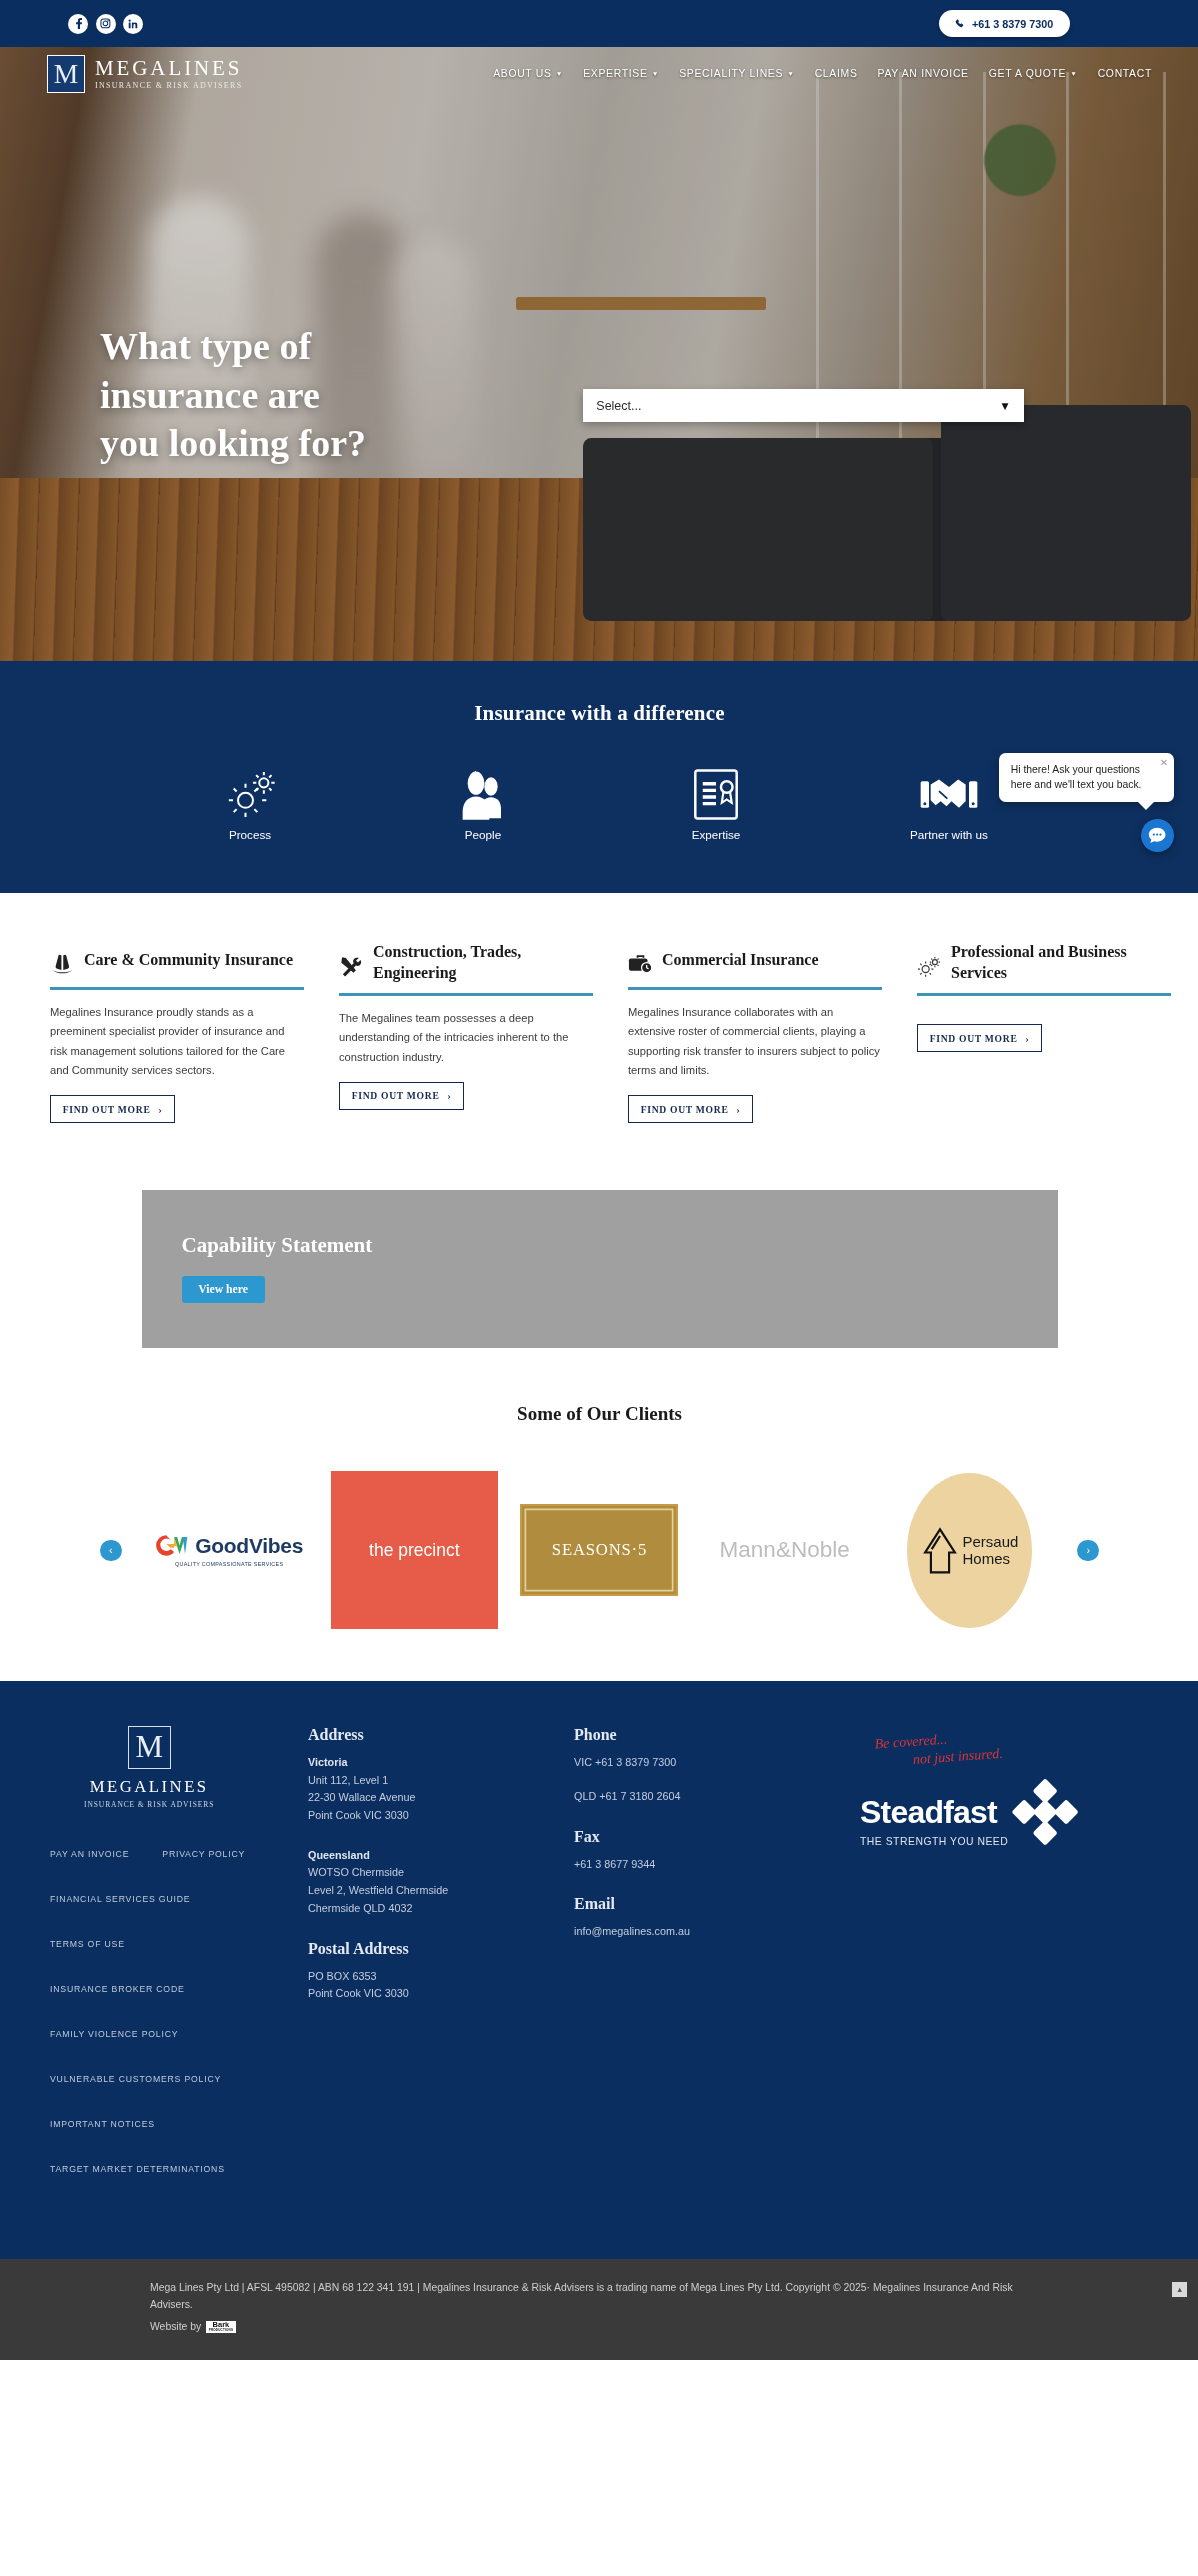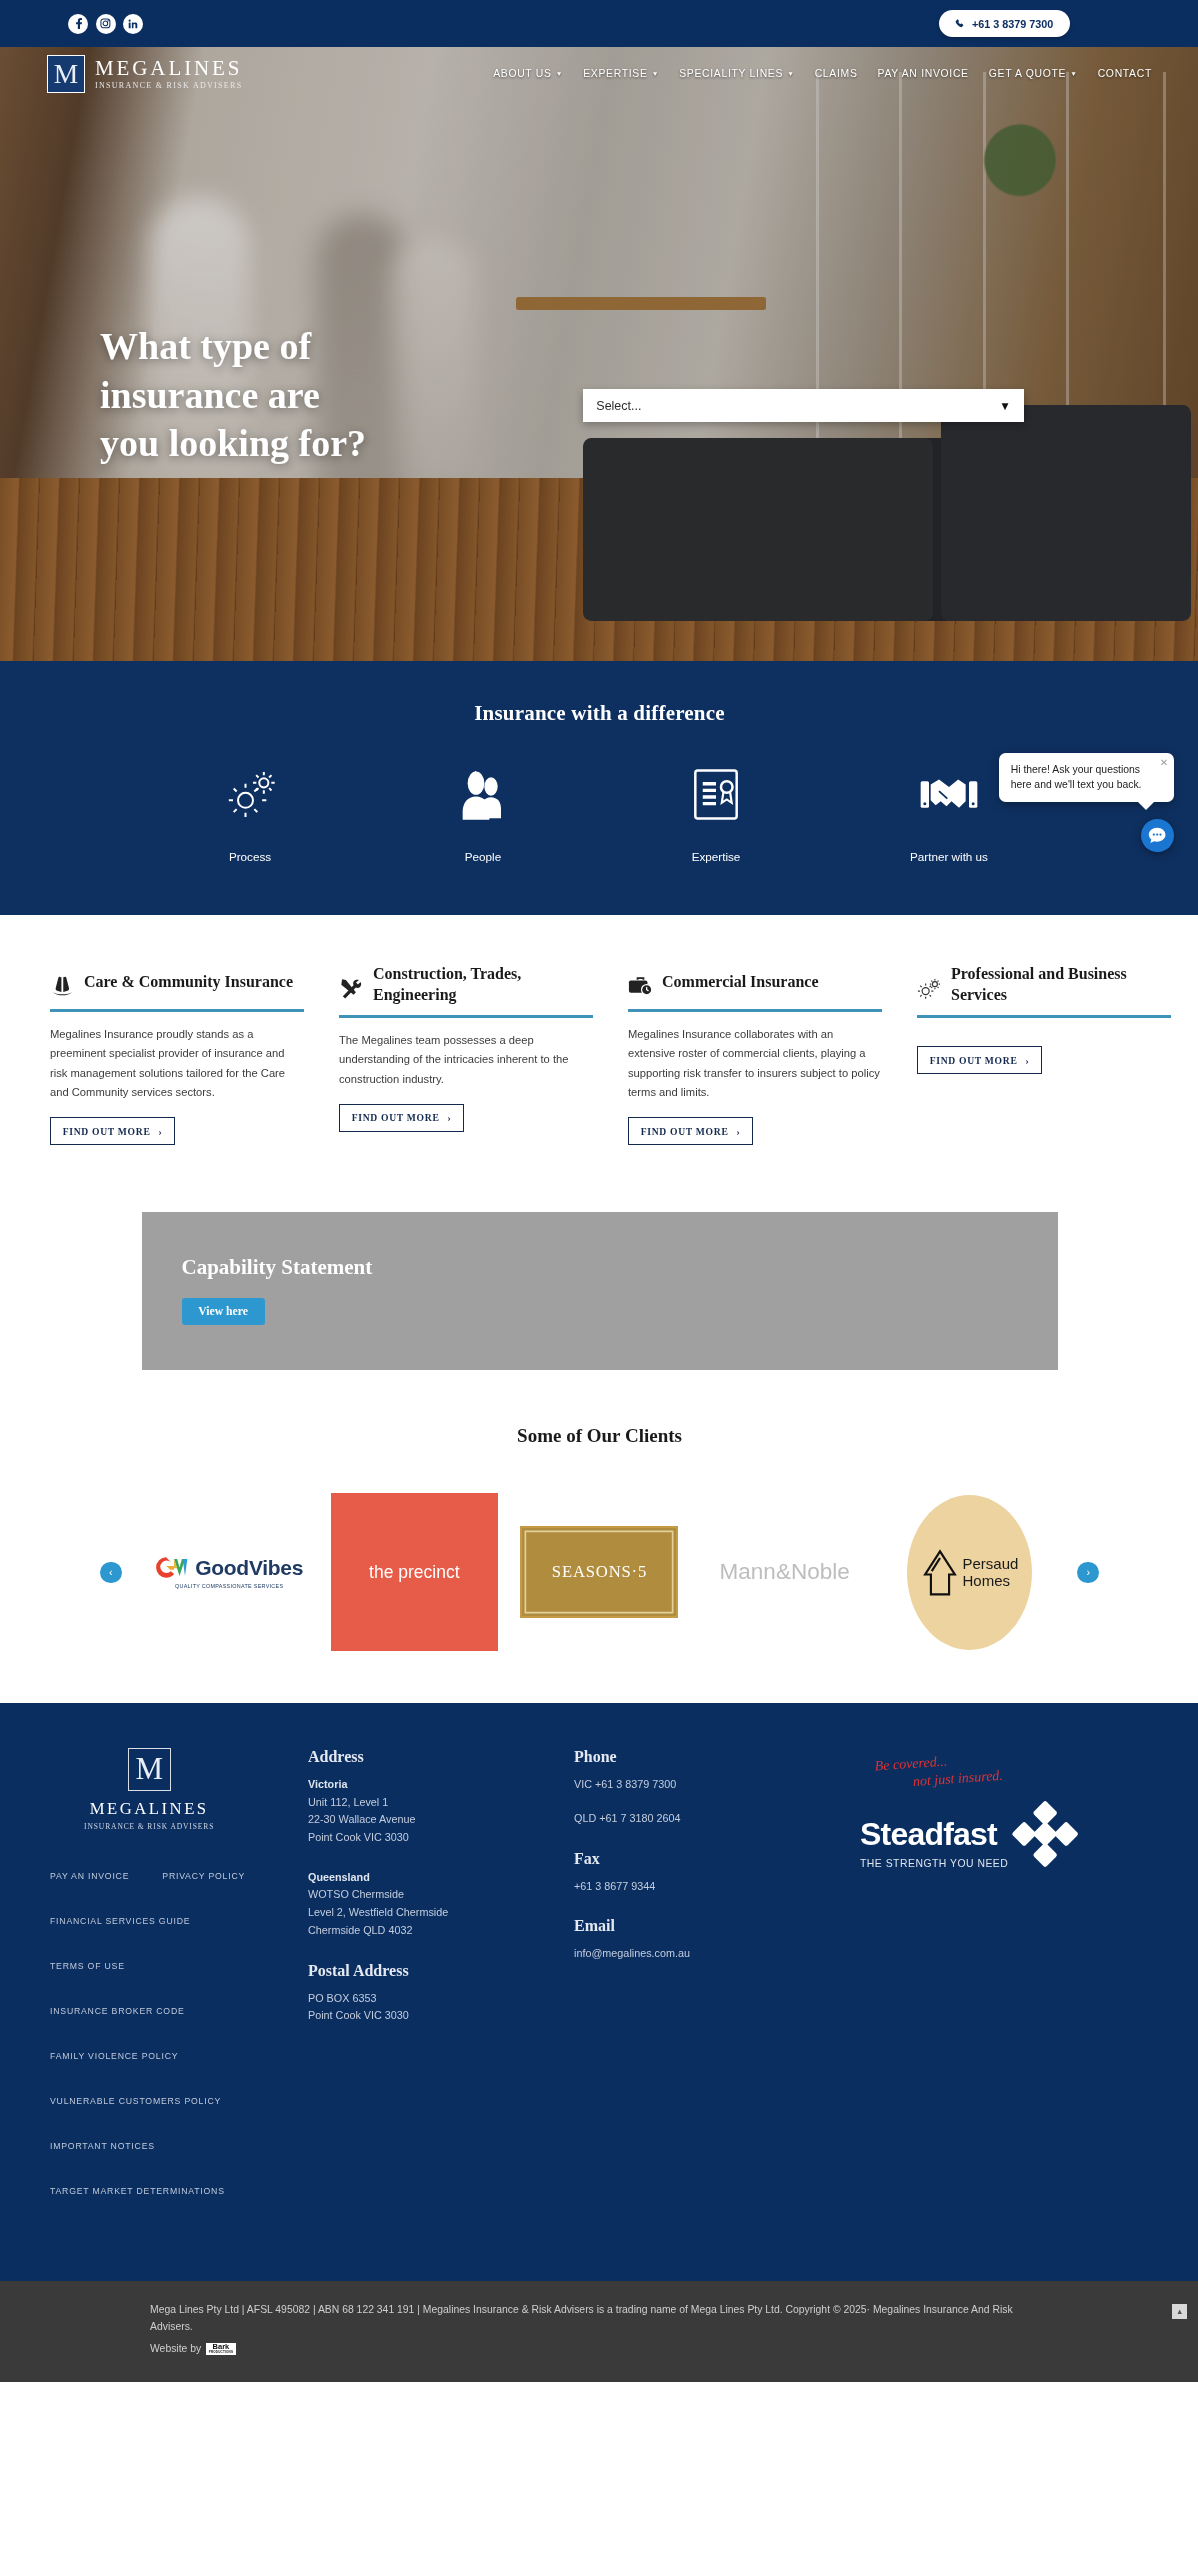--- a/index.html
+++ b/index.html
@@ -174,21 +174,21 @@
     font-size: 21px; font-weight: bold; letter-spacing: 0.2px;
     margin-bottom: 37px;
   }
   .band-items {
     width: 932px; margin: 0 auto;
     display: grid; grid-template-columns: repeat(4, 1fr);
   }
   .band-item { display: flex; flex-direction: column; align-items: center; cursor: pointer; }
   .band-icon { height: 62px; display: flex; align-items: center; justify-content: center; }
   .band-label {
-    color: #ffffff; font-size: 11.7px; margin-top: 25px;
+    color: #ffffff; font-size: 11.7px; margin-top: 3px;
     font-family: "Liberation Sans", sans-serif;
   }
 
   
   .chat-bubble {
     position: absolute; right: 25px; top: 92px;
     width: 175px; background: #ffffff; border-radius: 6.7px;
     padding: 10px 18.3px 10px 11.7px;
     font-size: 10.4px; color: #222; line-height: 1.4;
     box-shadow: 0 2.5px 10px rgba(0,0,0,.3);

